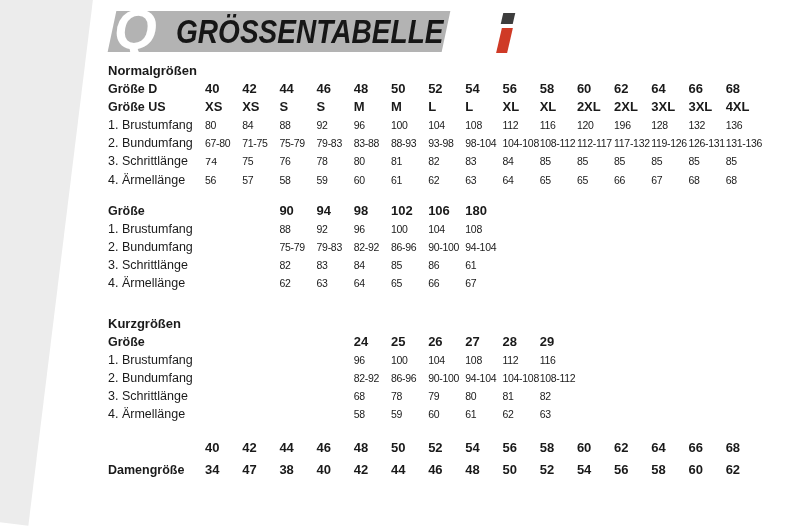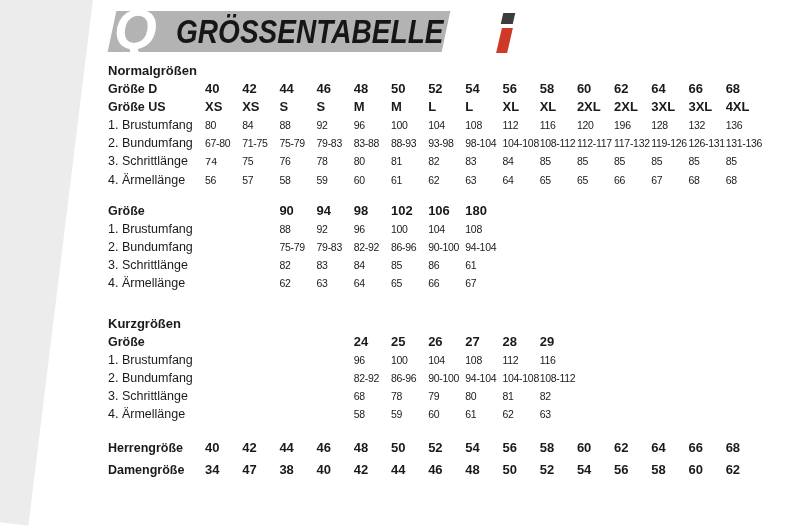--- a/index.html
+++ b/index.html
@@ -276,21 +276,20 @@
         <div class="cell" style="grid-column: 6;">58</div>
         <div class="cell" style="grid-column: 7;">59</div>
         <div class="cell" style="grid-column: 8;">60</div>
         <div class="cell" style="grid-column: 9;">61</div>
         <div class="cell" style="grid-column: 10;">62</div>
         <div class="cell" style="grid-column: 11;">63</div>
       </div>
     </section>
     <section class="sec">
       <div class="row hdr">
-        <div class="lab">Herrengröße</div>
         <div class="cell" style="grid-column: 2;">40</div>
         <div class="cell" style="grid-column: 3;">42</div>
         <div class="cell" style="grid-column: 4;">44</div>
         <div class="cell" style="grid-column: 5;">46</div>
         <div class="cell" style="grid-column: 6;">48</div>
         <div class="cell" style="grid-column: 7;">50</div>
         <div class="cell" style="grid-column: 8;">52</div>
         <div class="cell" style="grid-column: 9;">54</div>
         <div class="cell" style="grid-column: 10;">56</div>
         <div class="cell" style="grid-column: 11;">58</div>

